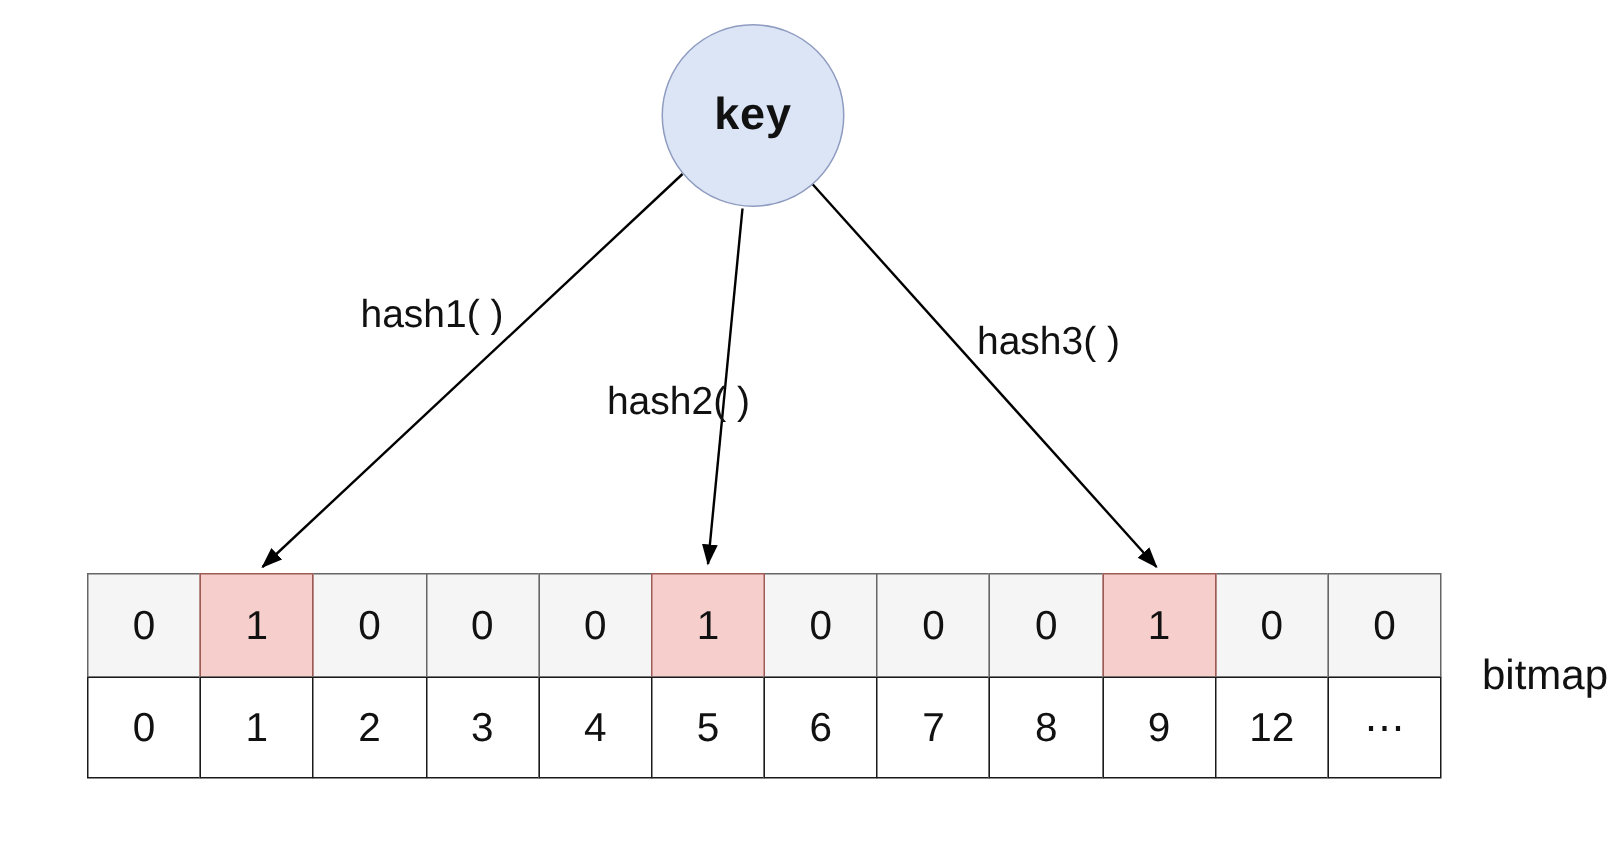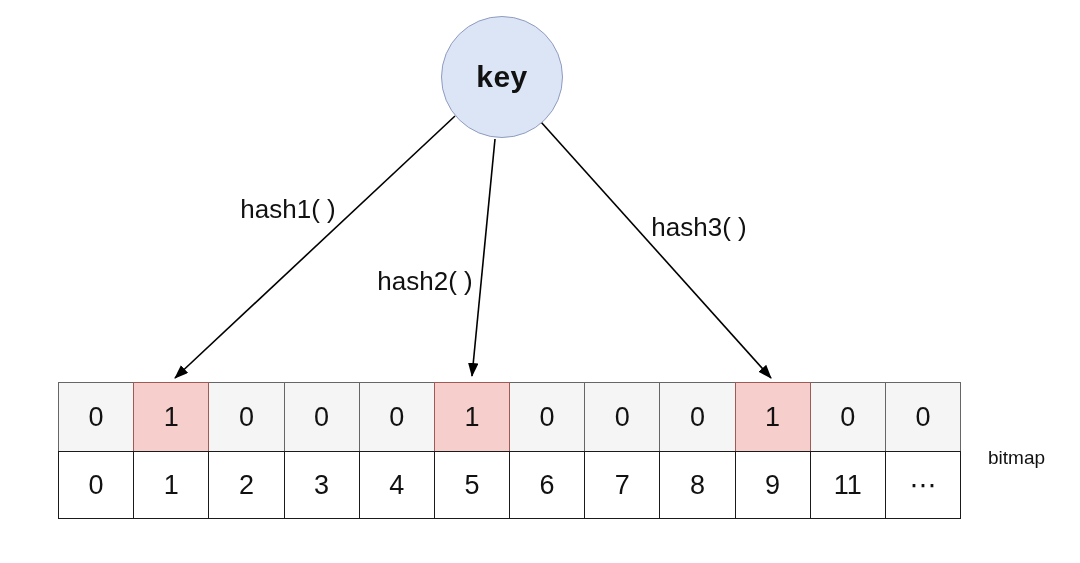--- a/index.html
+++ b/index.html
@@ -34,21 +34,21 @@
 
   
   svg.arrows{position:absolute;left:0;top:0;width:1080px;height:563px;pointer-events:none;}
   svg.arrows line{stroke:var(--arrow-color);stroke-width:1.6px;}
 
   
   .hash-label{
     position:absolute;font-size:26px;white-space:nowrap;text-align:center;
   }
   .hash1{left:185px;top:194px;width:150px;}
-  .hash2{left:322px;top:266px;width:150px;}
+  .hash2{left:322px;top:252px;width:150px;text-align:right;}
   .hash3{left:596px;top:212px;width:150px;text-align:center;}
 
   
   .bitmap-table{position:absolute;left:30px;top:382px;width:903px;}
   .row{display:flex;width:903px;}
   .row .cell{
     flex:1 1 0;display:flex;align-items:center;justify-content:center;
     font-size:27px;margin-left:-1px;position:relative;
   }
   .row .cell:first-child{margin-left:0;}
@@ -64,21 +64,21 @@
   }
   .index-row{margin-top:-1px;position:relative;z-index:3;}
   .index-row .cell{
     height:68px;
     background:#ffffff;
     border:1px solid var(--index-row-stroke);
   }
 
   
   .bitmap-label{
-    position:absolute;left:960px;top:447px;font-size:19px;white-space:nowrap;
+    position:absolute;left:960px;top:434px;font-size:28px;white-space:nowrap;
   }
 </style>
 </head>
 <body>
 
 <div class="canvas">
 
   <svg class="arrows" viewBox="0 0 1080 563" aria-hidden="true">
     <defs>
       <marker id="ah" markerUnits="userSpaceOnUse" markerWidth="15" markerHeight="12" refX="13" refY="5.25" orient="auto">
@@ -117,20 +117,20 @@
         <div class="cell">0</div>
         <div class="cell">1</div>
         <div class="cell">2</div>
         <div class="cell">3</div>
         <div class="cell">4</div>
         <div class="cell">5</div>
         <div class="cell">6</div>
         <div class="cell">7</div>
         <div class="cell">8</div>
         <div class="cell">9</div>
-        <div class="cell">11</div>
+        <div class="cell">12</div>
         <div class="cell">⋯</div>
       </div>
   </div>
 
   <div class="bitmap-label">bitmap</div>
 
 </div>
 
 </body></html>

